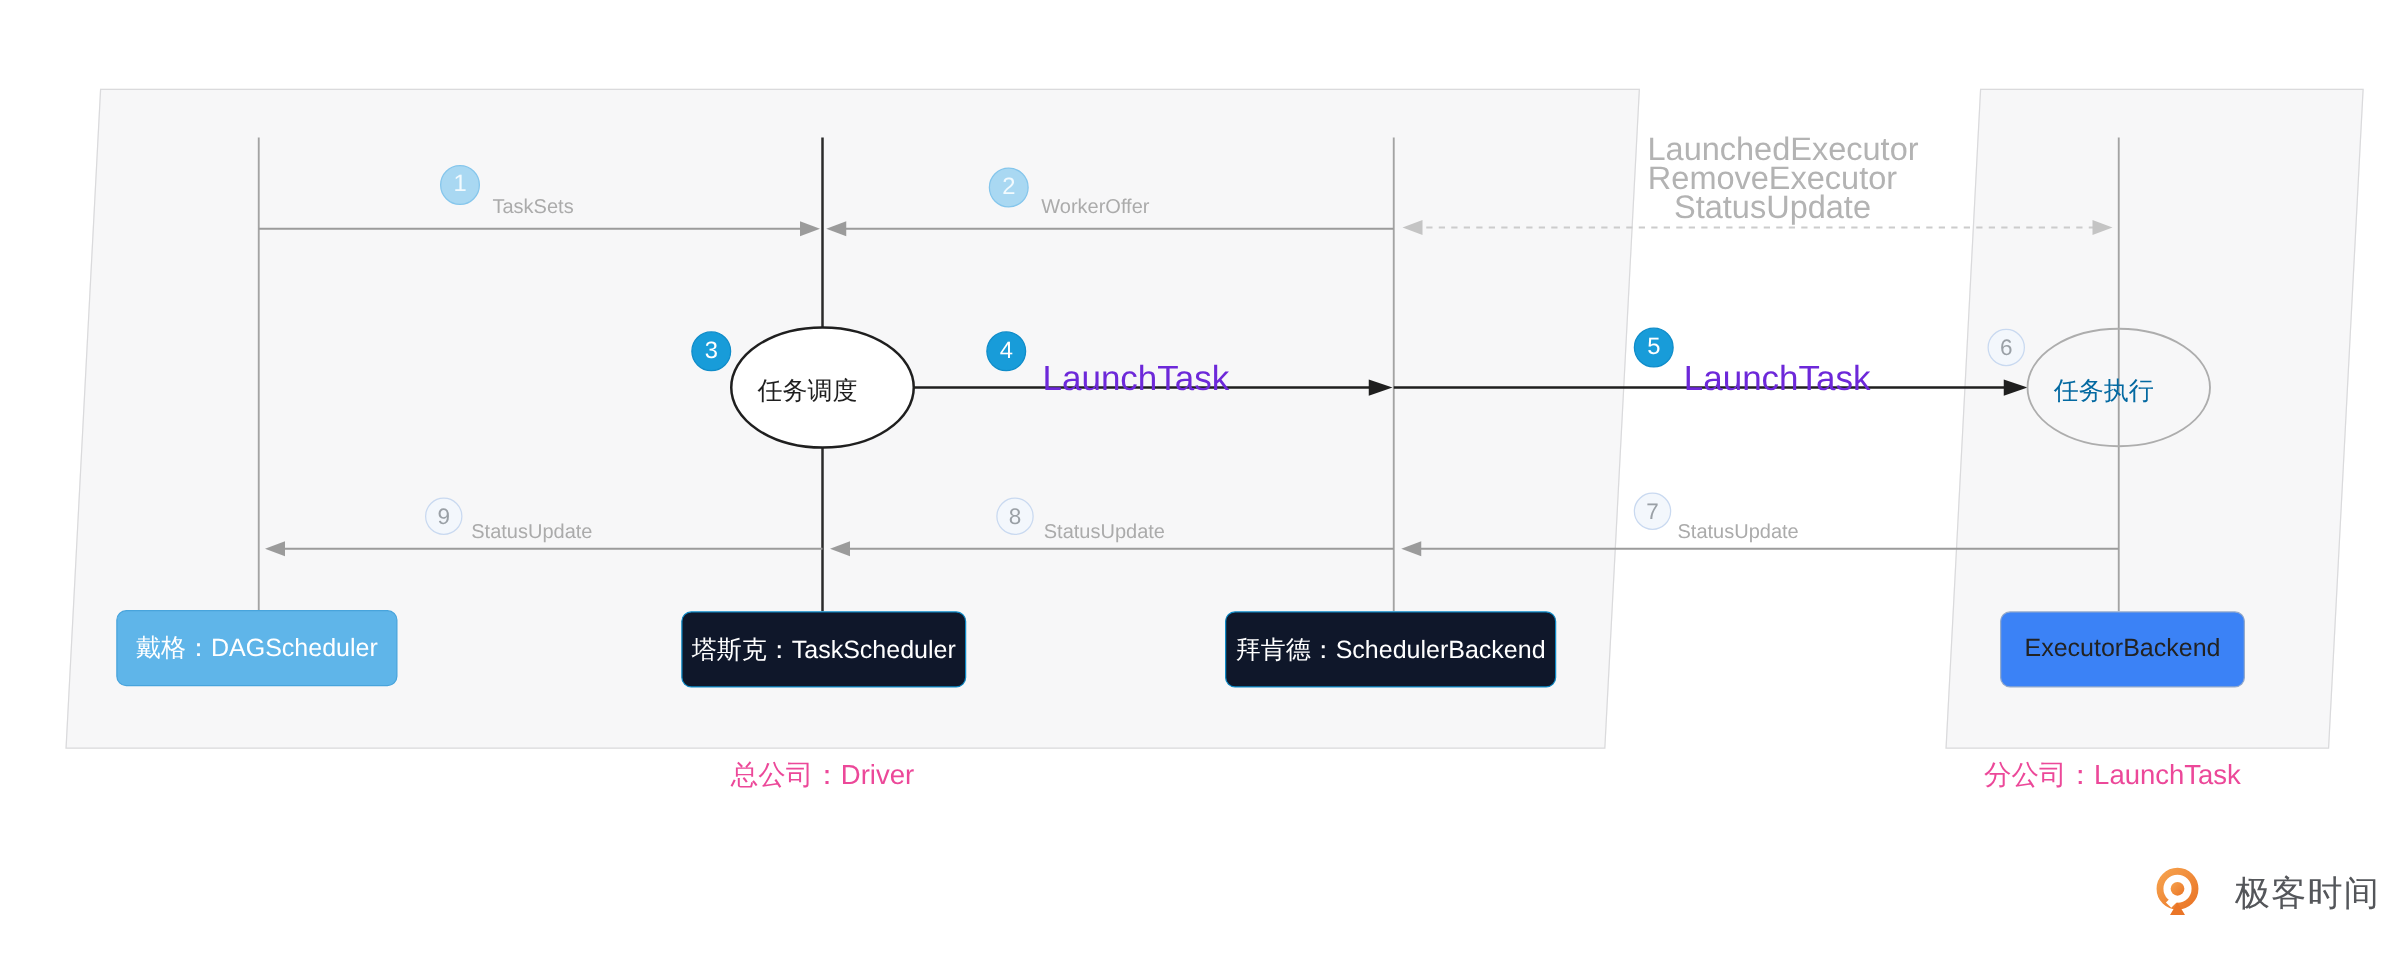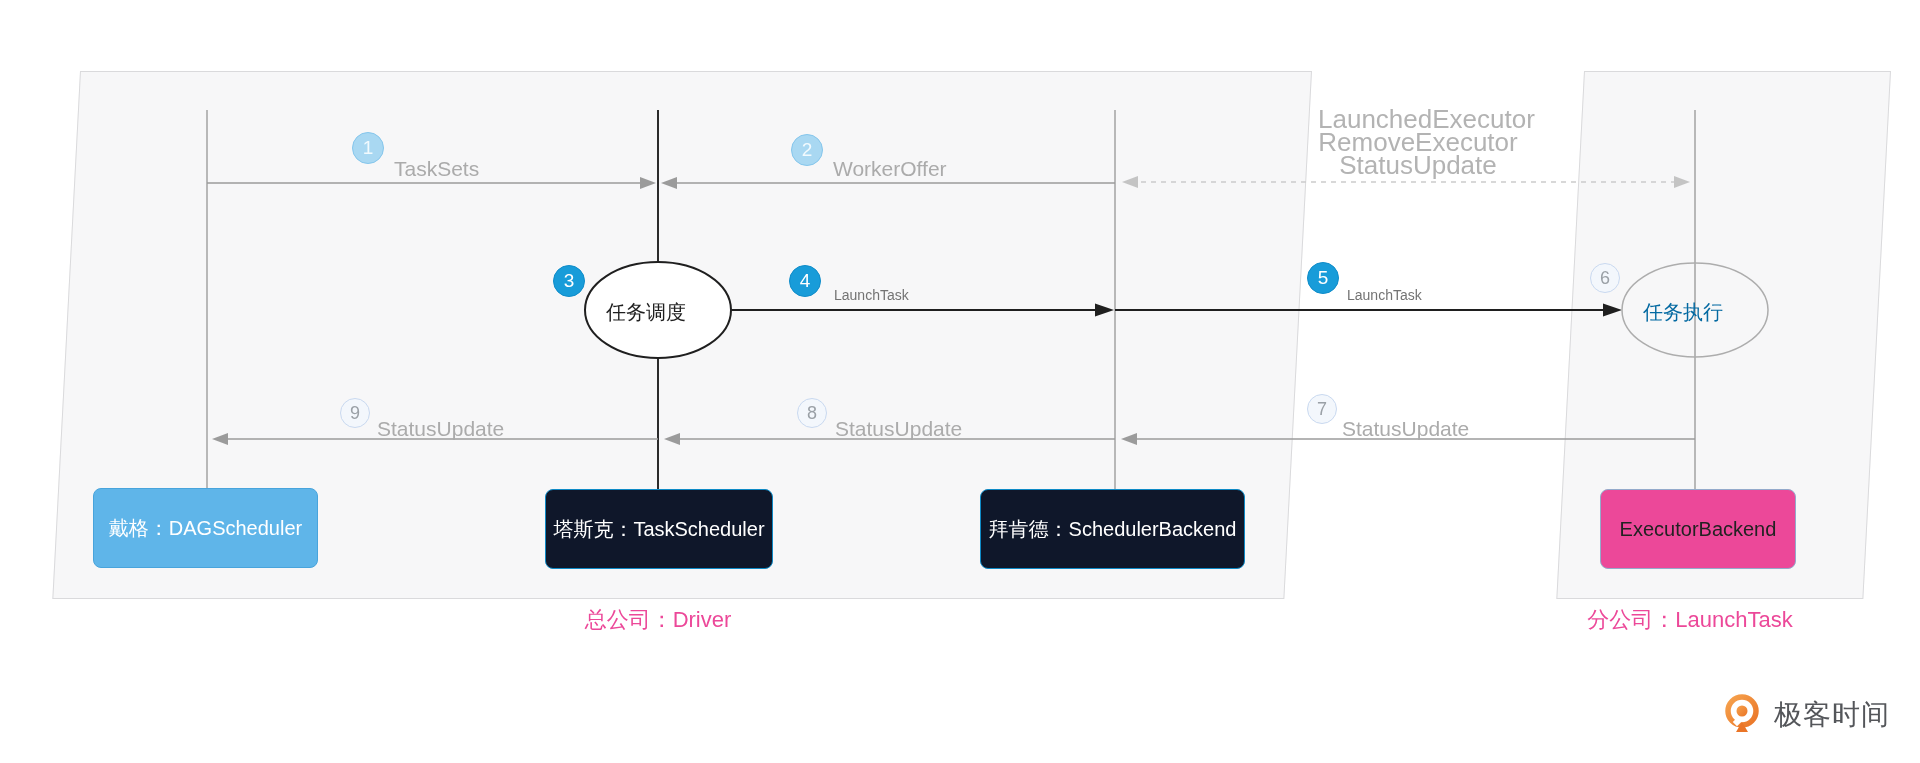--- a/index.html
+++ b/index.html
@@ -11,22 +11,22 @@
   .panel{
     position:absolute;background:#f7f7f8;border:1px solid #dadadc;
     transform:skewX(-3deg);transform-origin:0 0;
   }
   .panel-left{left:80px;top:71px;width:1230px;height:526px;}
   .panel-right{left:1584px;top:71px;width:305px;height:526px;}
 
   .layer{position:absolute;left:0;top:0;}
 
   
-  .msg-label{position:absolute;font-size:21px;color:#ababab;white-space:nowrap;}
-  .msg-label.dark{color:#737373;font-size:14px;}
+  .msg-label{position:absolute;font-size:16px;color:#ababab;white-space:nowrap;}
+  .msg-label.dark{color:#6d28d9;font-size:28px;}
   .dashed-note{
     position:absolute;left:1318px;top:108px;width:200px;text-align:center;
     font-size:26px;line-height:23px;color:#b3b3b3;
   }
 
   
   .badge{
     position:absolute;border-radius:50%;text-align:center;box-sizing:border-box;
     font-size:19px;
   }
@@ -40,32 +40,32 @@
     width:30px;height:30px;line-height:28px;background:#f3f7fc;border:1px solid #c9d9f0;color:#9aa0a6;font-size:18px;
   }
 
   
   .node-label{position:absolute;width:122px;text-align:center;font-size:20px;}
   .node-label.focus{color:#1f1f1f;}
   .node-label.ghosted{color:#0369a1;}
 
   
   .actor-box{
-    position:absolute;height:80px;border-radius:8px;box-sizing:border-box;
+    position:absolute;height:61px;border-radius:8px;box-sizing:border-box;
     display:flex;align-items:center;justify-content:center;
     font-size:20px;white-space:nowrap;
   }
   .actor-blue{background:#0f172a;border:1px solid #0e8ac6;color:#ffffff;}
   .actor-lightblue{background:#5fb5e9;border:1px solid #48a4dc;color:#ffffff;}
-  .actor-lavender{background:#ec4899;border:1.5px solid #94aacb;color:#222222;}
+  .actor-lavender{background:#3b82f6;border:1.5px solid #94aacb;color:#222222;}
 
   .caption{position:absolute;width:300px;text-align:center;font-size:22px;color:#ec4899;white-space:nowrap;}
 
   .logo{position:absolute;left:1722px;top:692px;display:flex;align-items:center;}
-  .logo-text{font-size:28px;color:#54565a;margin-left:10px;letter-spacing:1px;font-weight:500;}
+  .logo-text{font-size:28px;color:#54565a;margin-left:24px;letter-spacing:1px;font-weight:500;}
 </style>
 </head>
 <body>
 
 <div class="stage">
 
   <div class="panel panel-left"></div>
   <div class="panel panel-right"></div>
 
   <svg class="layer" width="1920" height="763" viewBox="0 0 1920 763">

